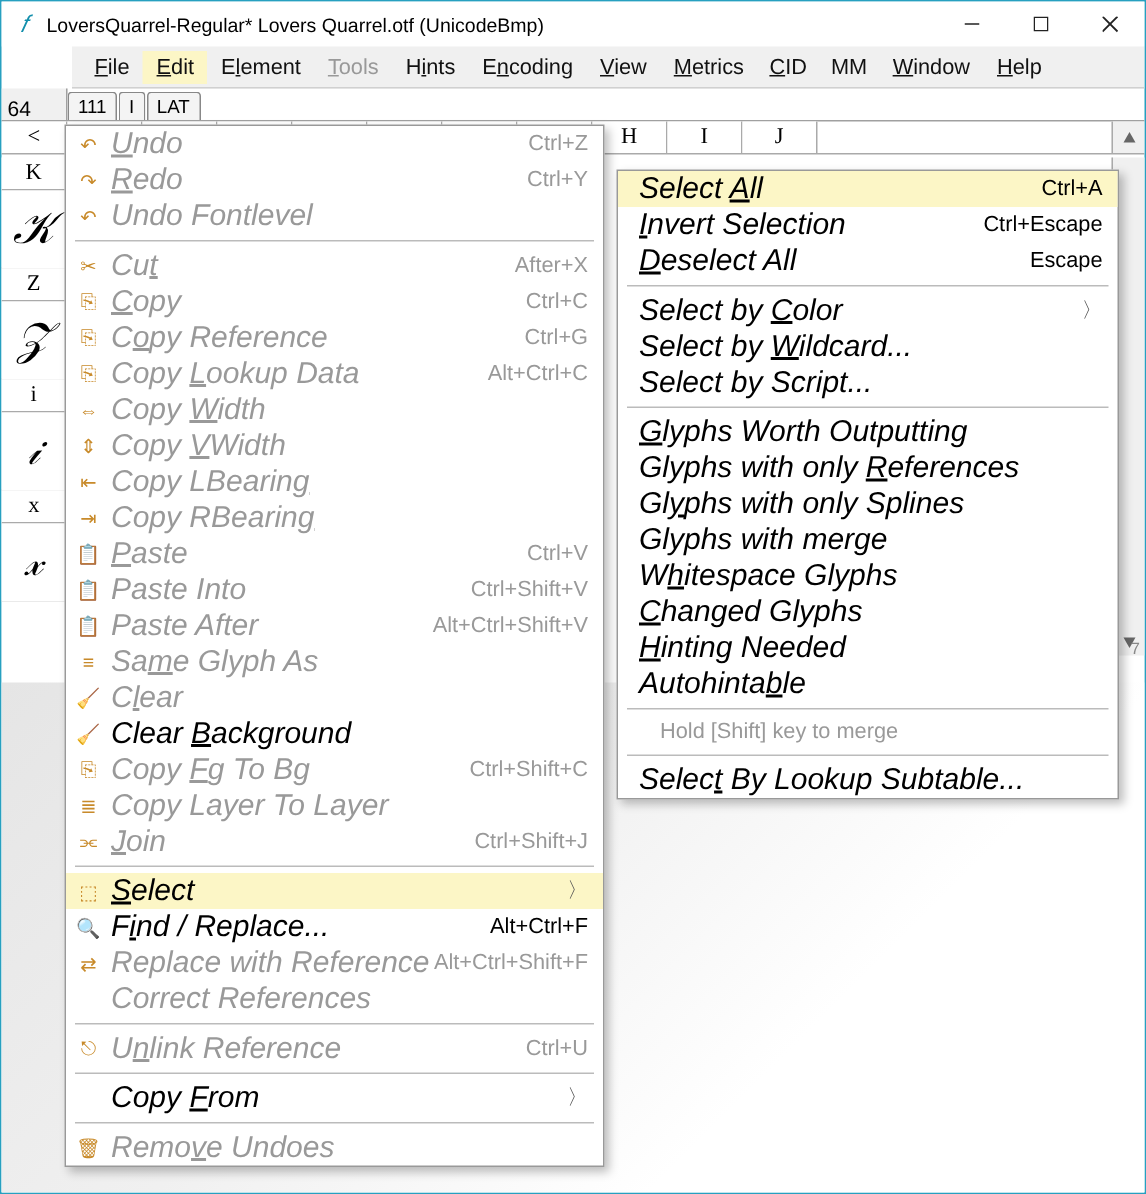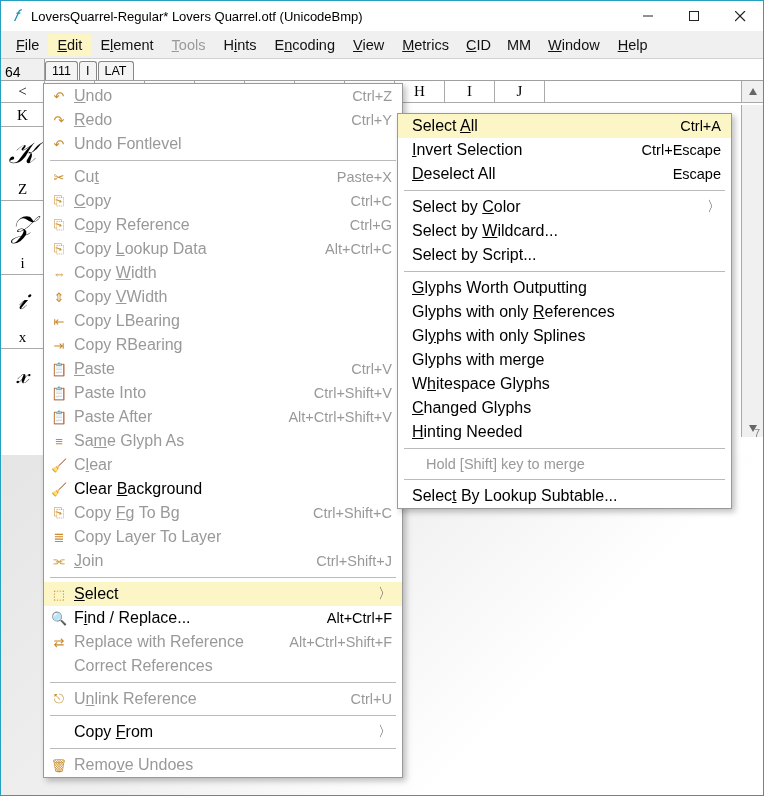--- a/index.html
+++ b/index.html
@@ -3,21 +3,21 @@
 <meta charset="utf-8">
 <style>
   * { box-sizing: border-box; margin: 0; padding: 0; }
   body { font-family: "Segoe UI", Arial, sans-serif; font-size: 14px; background: #fff; }
   .window { width: 764px; height: 796px; border: 1px solid #27a0c0; position: relative; overflow: hidden; background: #fff; }
   .titlebar { height: 30px; background: #fff; display: flex; align-items: center; padding-left: 6px; }
   .title-icon { width: 18px; height: 18px; display: flex; align-items: center; justify-content: center; color: #138fac; font-style: italic; font-family: serif; font-size: 16px; margin-right: 6px;}
   .title-text { flex: 1; font-size: 13px; color: #000; white-space: nowrap; overflow: hidden; }
   .win-btns { display: flex; }
   .win-btn { width: 46px; height: 30px; display: flex; align-items: center; justify-content: center; font-family: Arial; font-size: 14px; color: #222;}
-  .menubar { height: 28px; background: #f0f0f0; display: flex; align-items: center; padding: 0 6px; gap: 0; border-bottom: 1px solid #d0d0d0;}
+  .menubar { height: 28px; background: #f0f0f0; display: flex; align-items: center; padding: 0 6px; gap: 0; border-bottom: 1px solid #d0d0d0; margin-left: 47px;}
   .menu-item { padding: 3px 9px; font-size: 14.5px; color: #111; }
   .menu-item.open { background: #fcf6c6; }
   .menu-item.dis { color: #999; }
   .menu-item.pad { padding: 3px 8px; }
   .und { text-decoration: underline; }
   .content-row { display: flex; height: 22px; align-items: stretch; border-bottom: 1px solid #a0a0a0; }
   .encoding-left { width: 44px; border-right: 1px solid #a0a0a0; background: #f0f0f0; font-size: 14px; display: flex; align-items: flex-end; justify-content: flex-start; padding: 0 4px; }
   .encoding-tabs { display: flex; align-items: flex-end; }
   .enc-tab { border: 1px solid #888; border-bottom: none; border-radius: 3px 3px 0 0; background: #f4f4f4; font-size: 12.5px; padding: 1px 6px; margin-right: 1px; height: 19px; display:flex; align-items:center;}
   .letters-row { display: flex; height: 22px; border-bottom: 1px solid #aaa; }
@@ -26,26 +26,26 @@
   .scroll-up { width: 22px; border-left: 1px solid #aaa; background:#f0f0f0; display:flex; align-items:center; justify-content:center; }
   .glyph-left-col { width: 44px; position: absolute; top: 104px; left: 0; }
   .glyph-pair { height: 74px; border-bottom: 1px solid #aaa; border-right: 1px solid #aaa; }
   .glyph-label { height: 22px; border-bottom: 1px solid #aaa; display:flex; align-items:center; justify-content:center; font-family: "Times New Roman", serif; font-size: 15px; background:#fff;}
   .glyph-display { height: 52px; display:flex; align-items:center; justify-content:center; background:#fff;}
   .backfill { position: absolute; top: 82px; left: 0; right: 0; bottom: 0; background: #fff; }
   .shadow-block { position:absolute; left: 0; right: 0; bottom: 0; height: 340px; background: linear-gradient(135deg, #e5e5e5 0%, #f0f0f0 40%, #fff 70%); }
 
   .dropdown { position: absolute; background: #fff; border: 1px solid #999; box-shadow: 3px 3px 6px rgba(0,0,0,0.25); }
   .dropdown.edit { top: 82px; left: 42px; width: 360px; }
-  .dropdown.select { top: 112px; left: 396px; width: 335px; }
+  .dropdown.select { top: 112px; left: 410px; width: 335px; }
   .dd-row { display: flex; align-items: center; height: 24px; padding: 0 10px 0 4px; }
   .dd-row.highlight { background: #fcf6c6; }
   .dd-row.dis { color: #999; }
   .dd-icon { width: 22px; height: 20px; display:flex; align-items:center; justify-content:center; color: #c88a2a; font-size: 13px;}
-  .dd-label { flex: 1; padding-left: 4px; font-size: 16px; }
+  .dd-label { flex: 1; padding-left: 4px; font-size: 20px; font-style: italic; }
   .dd-shortcut { font-size: 14.5px; color: inherit; }
   .dd-arrow { width: 14px; text-align: right; font-size: 14px; color: #555;}
   .dd-sep { height: 1px; background: #bbb; margin: 4px 6px; }
   .dd-info { color: #999; font-size: 14.5px; padding: 3px 23px 3px 28px; }
   .dropdown.select .dd-row { padding-left: 14px; }
   .dropdown.select .dd-label { padding-left: 0; }
   .scroll-indicator { position:absolute; right:0; top: 104px; width:22px; height: 332px; background:#f0f0f0; border-left:1px solid #aaa; display:flex; align-items:flex-end; justify-content:center;}
   svg { display: block; }
 </style>
 </head>
@@ -161,21 +161,21 @@
         <div class="dd-shortcut">Ctrl+Y</div>
       </div>
     <div class="dd-row dis">
         <div class="dd-icon">↶</div>
         <div class="dd-label">Undo Fontlevel</div>
       </div>
     <div class="dd-sep"></div>
     <div class="dd-row dis">
         <div class="dd-icon">✂</div>
         <div class="dd-label">Cu<span class="und">t</span></div>
-        <div class="dd-shortcut">Paste+X</div>
+        <div class="dd-shortcut">After+X</div>
       </div>
     <div class="dd-row dis">
         <div class="dd-icon">⎘</div>
         <div class="dd-label"><span class="und">C</span>opy</div>
         <div class="dd-shortcut">Ctrl+C</div>
       </div>
     <div class="dd-row dis">
         <div class="dd-icon">⎘</div>
         <div class="dd-label">C<span class="und">o</span>py Reference</div>
         <div class="dd-shortcut">Ctrl+G</div>
@@ -320,20 +320,23 @@
       </div>
     <div class="dd-row">
         <div class="dd-label">W<span class="und">h</span>itespace Glyphs</div>
       </div>
     <div class="dd-row">
         <div class="dd-label"><span class="und">C</span>hanged Glyphs</div>
       </div>
     <div class="dd-row">
         <div class="dd-label"><span class="und">H</span>inting Needed</div>
       </div>
+    <div class="dd-row">
+        <div class="dd-label">Autohinta<span class="und">b</span>le</div>
+      </div>
     <div class="dd-sep"></div>
     <div class="dd-info">Hold [Shift] key to merge</div>
     <div class="dd-sep"></div>
     <div class="dd-row">
         <div class="dd-label">Selec<span class="und">t</span> By Lookup Subtable...</div>
       </div>
   </div>
 
 </div>
 

